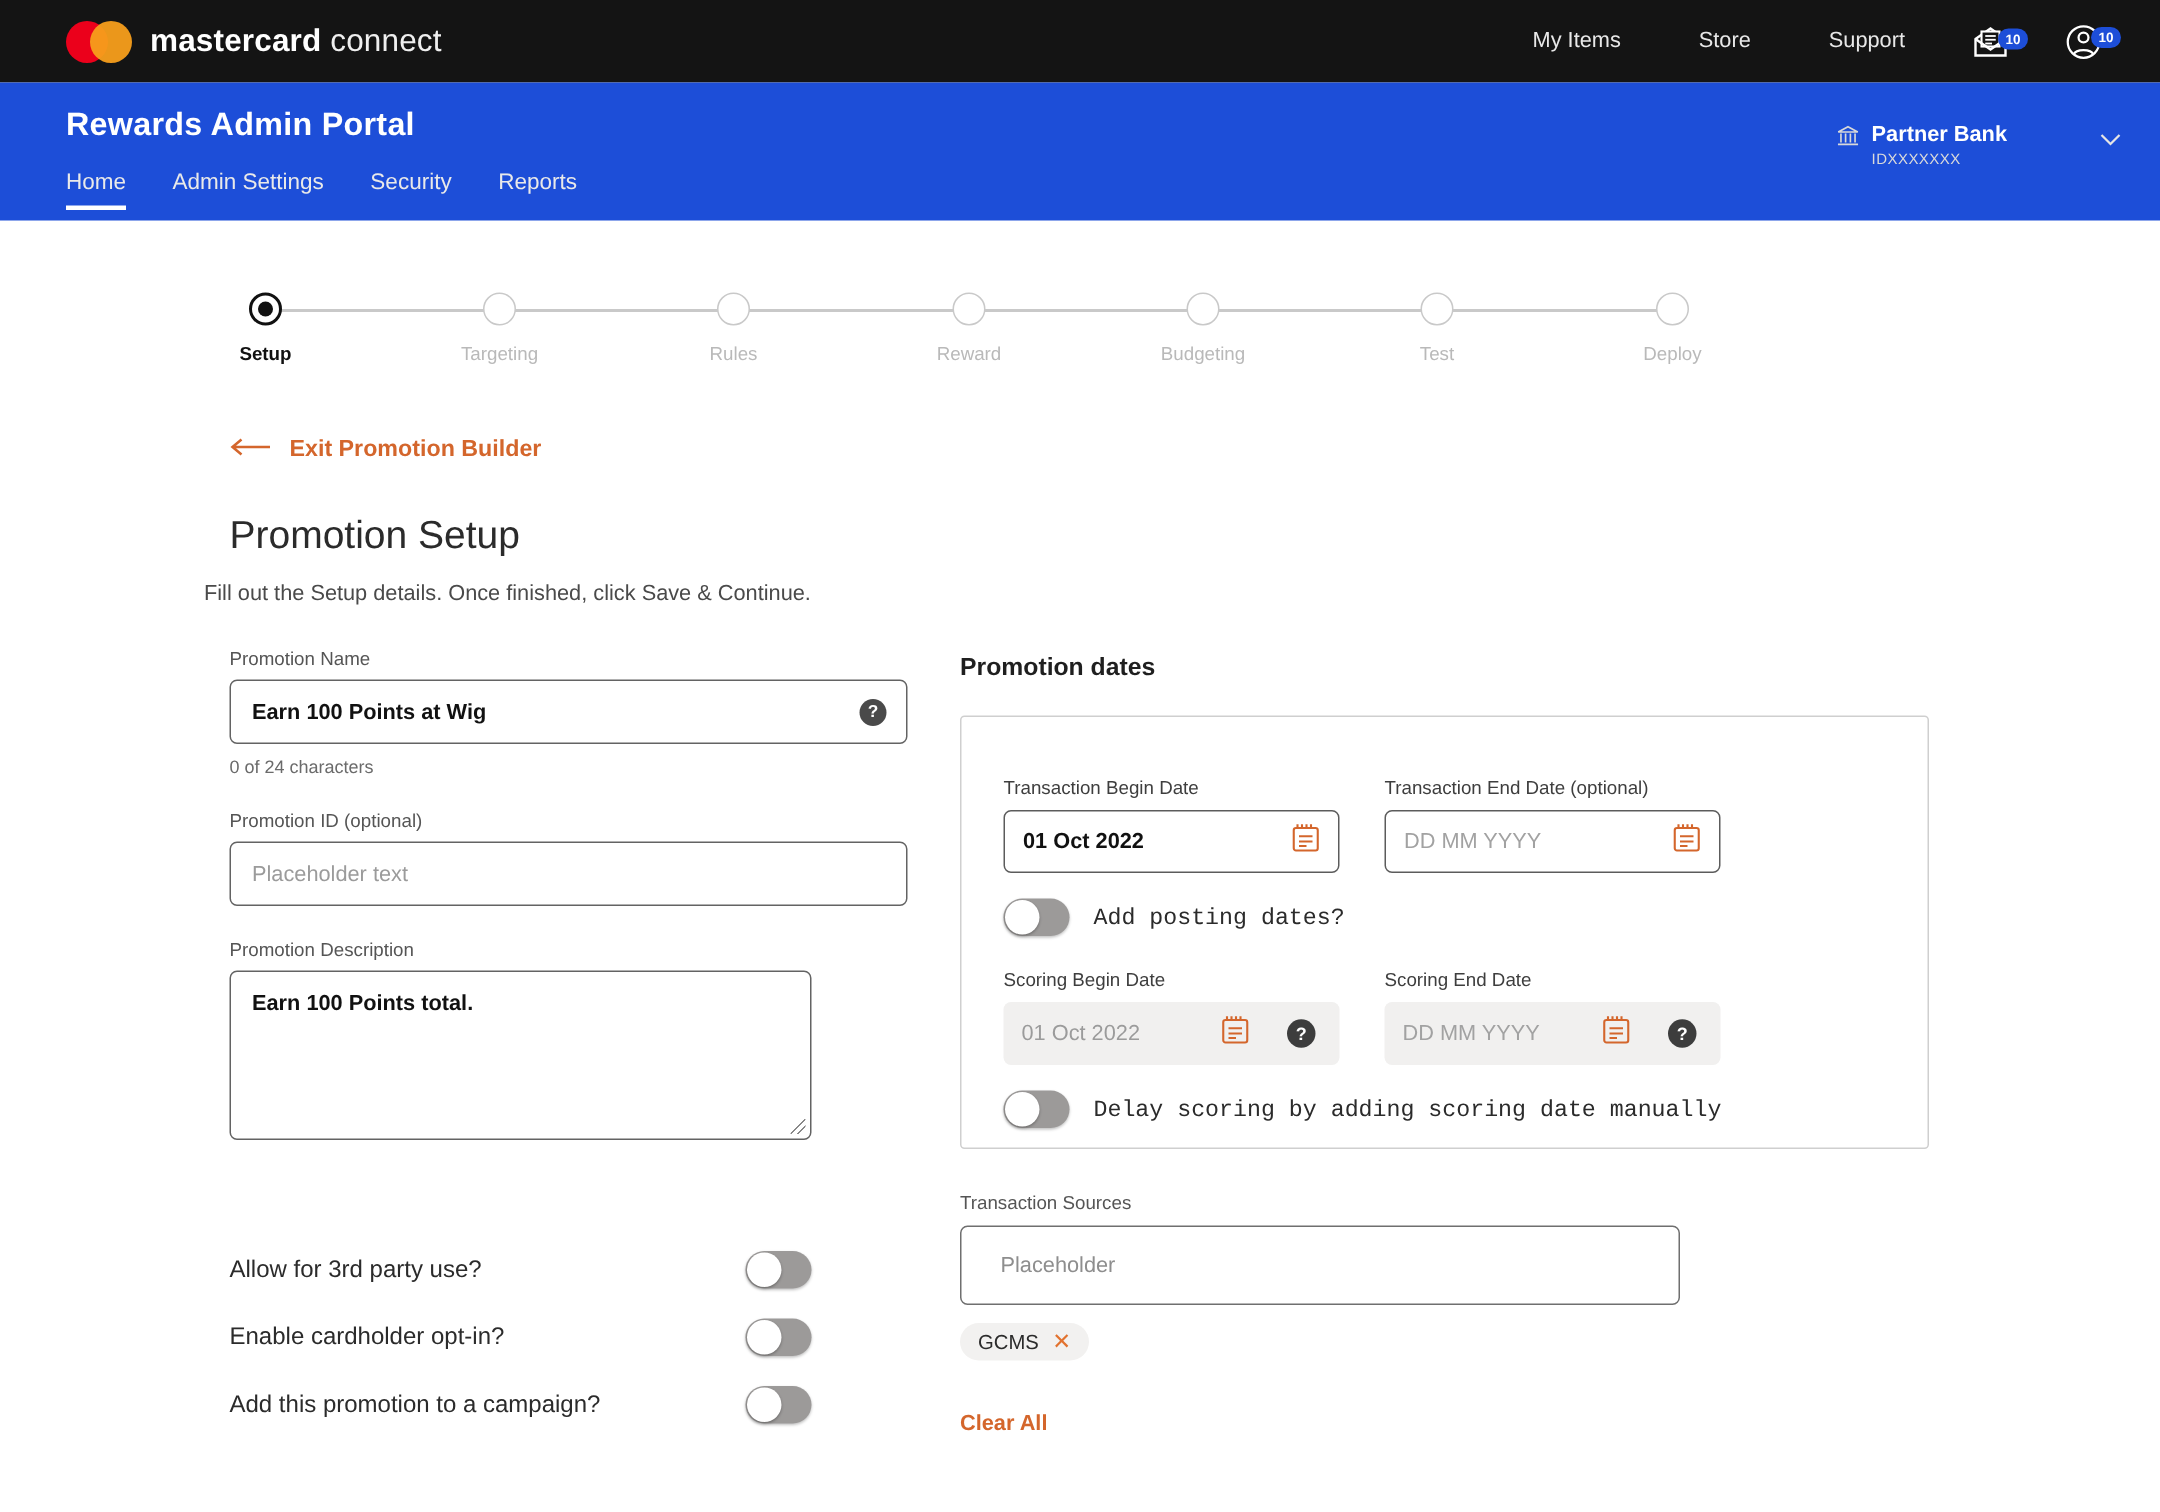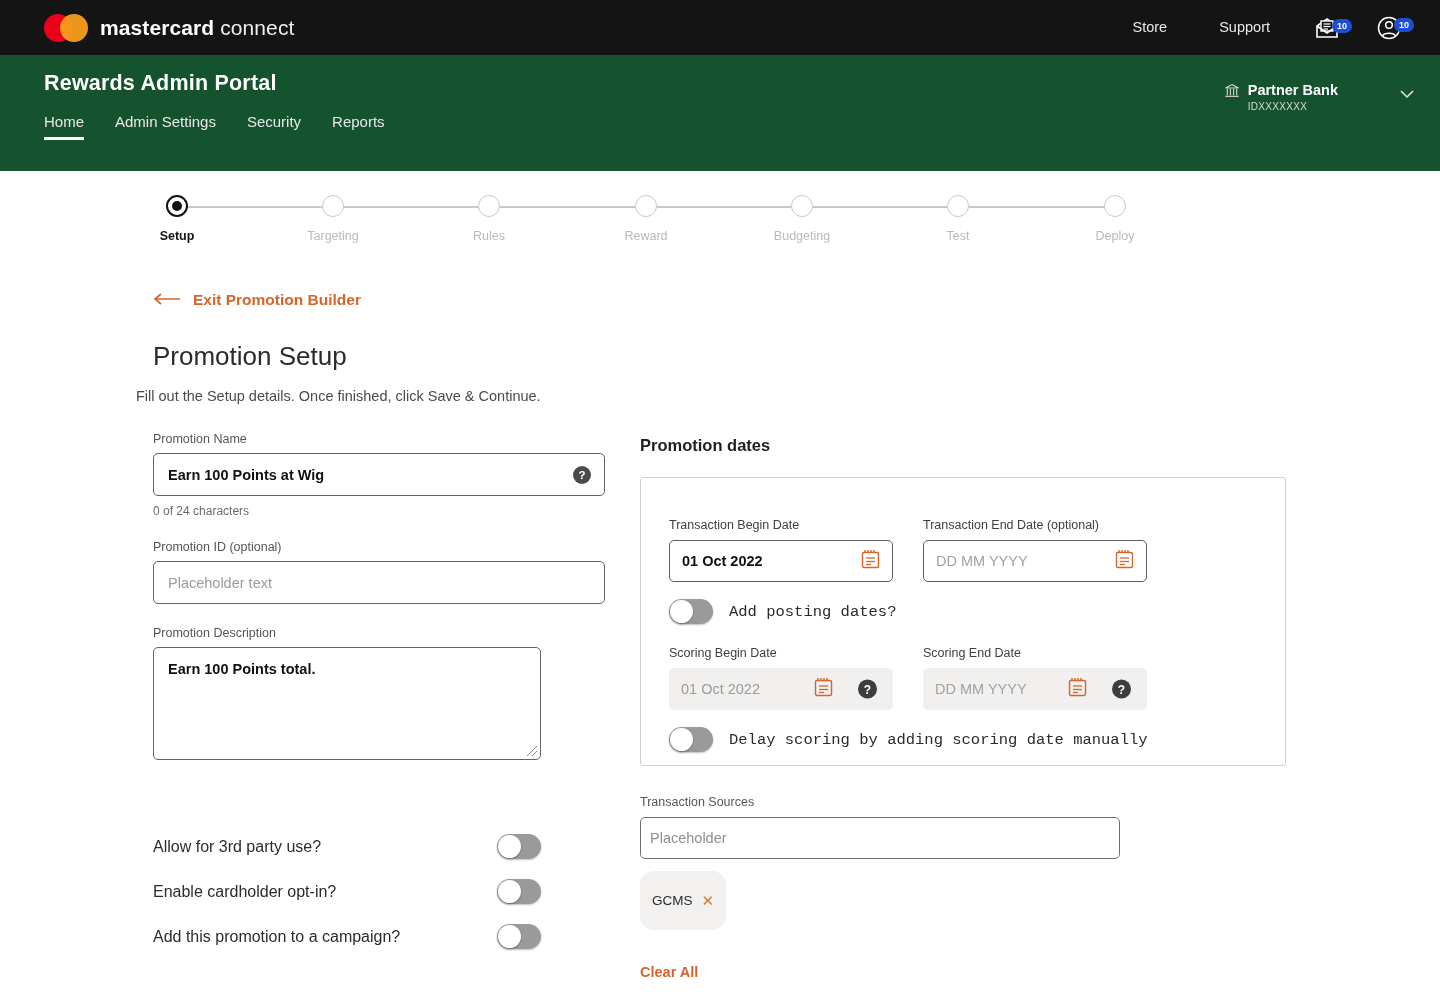--- a/index.html
+++ b/index.html
@@ -38,22 +38,22 @@
     font-size: 9px; font-weight: 700;
     border-radius: 9px; padding: 1px 5px; min-width: 18px; text-align: center;
     line-height: 12px;
   }
   .icon-wrap.avatar { padding-right: 38px; }
   .icon-wrap.avatar .badge { right: 26px; }
 
   
   .subhead {
     position: absolute; top: 55px; left: 0;
-    width: 1440px; height: 116px;
-    background: #14532d;
+    width: 1440px; height: 92px;
+    background: #1d4ed8;
   }
   .portal-title {
     position: absolute; left: 44px; top: 16px;
     color: #ffffff; font-size: 21.5px; font-weight: 700; letter-spacing: .2px;
   }
   .tabs { position: absolute; left: 44px; top: 58px; display: flex; gap: 31px; }
   .tab {
     color: #e9e9e9; font-size: 15px; position: relative;
     padding-bottom: 10px; cursor: pointer;
   }
@@ -189,27 +189,27 @@
     width: 19px; height: 19px; border-radius: 50%; background: #3d3d3d;
     color: #fff; font-size: 12px; font-weight: 700;
     display: flex; align-items: center; justify-content: center;
   }
   .toggle-inline { display: flex; align-items: center; gap: 16px; margin-top: 17px; }
   .toggle-inline .lbl { font-size: 15.5px; color: #2b2b2b; font-family: Liberation Mono, monospace; }
 
   
   .sources { position: absolute; top: 795px; left: 640px; width: 480px; }
   .src-input {
-    width: 480px; height: 42px; border: 1px solid #6f6f6f; border-radius: 5px;
-    display: flex; align-items: center; padding: 0 9px; margin-top: 8px;
+    width: 480px; height: 53px; border: 1px solid #6f6f6f; border-radius: 5px;
+    display: flex; align-items: center; padding: 0 26px; margin-top: 8px;
   }
   .src-input .ph { font-size: 14.5px; color: #8e8e8e; }
   .chips { margin-top: 12px; display: flex; gap: 8px; }
   .chip {
-    background: #f2f1f0; border-radius: 14px; padding: 22px 12px;
+    background: #f2f1f0; border-radius: 14px; padding: 5px 12px;
     display: flex; align-items: center; gap: 9px;
     font-size: 13.5px; color: #2b2b2b;
   }
   .chip-x { color: #E2722F; font-size: 15px; line-height: 1; cursor: pointer; }
   .clear-all {
     margin-top: 34px; color: #D4662C; font-size: 14.5px; font-weight: 700;
     cursor: pointer; display: inline-block;
   }
 </style>
 </head>
@@ -221,20 +221,21 @@
       <div class="c red"></div>
         <div class="c yel"></div>
     </div>
     <div class="brand-text">
       <span class="b">mastercard</span>
       <span class="l">connect</span>
     </div>
   </div>
 
   <div class="topnav">
+    <a href="#">My Items</a>
     <a href="#">Store</a>
     <a href="#">Support</a>
 
     <div class="icon-wrap">
       <svg width="26" height="24" viewBox="0 0 26 24" fill="none">
         <path d="M3 10 L13 3 L23 10 V21 H3 Z" stroke="#fff" stroke-width="1.6" fill="none"></path>
         <rect x="7" y="5" width="12" height="10" fill="#141414" stroke="#fff" stroke-width="1.4"></rect>
         <line x1="9.5" y1="8" x2="16.5" y2="8" stroke="#fff" stroke-width="1.2"></line>
         <line x1="9.5" y1="10.5" x2="16.5" y2="10.5" stroke="#fff" stroke-width="1.2"></line>
         <line x1="9.5" y1="13" x2="14" y2="13" stroke="#fff" stroke-width="1.2"></line>

